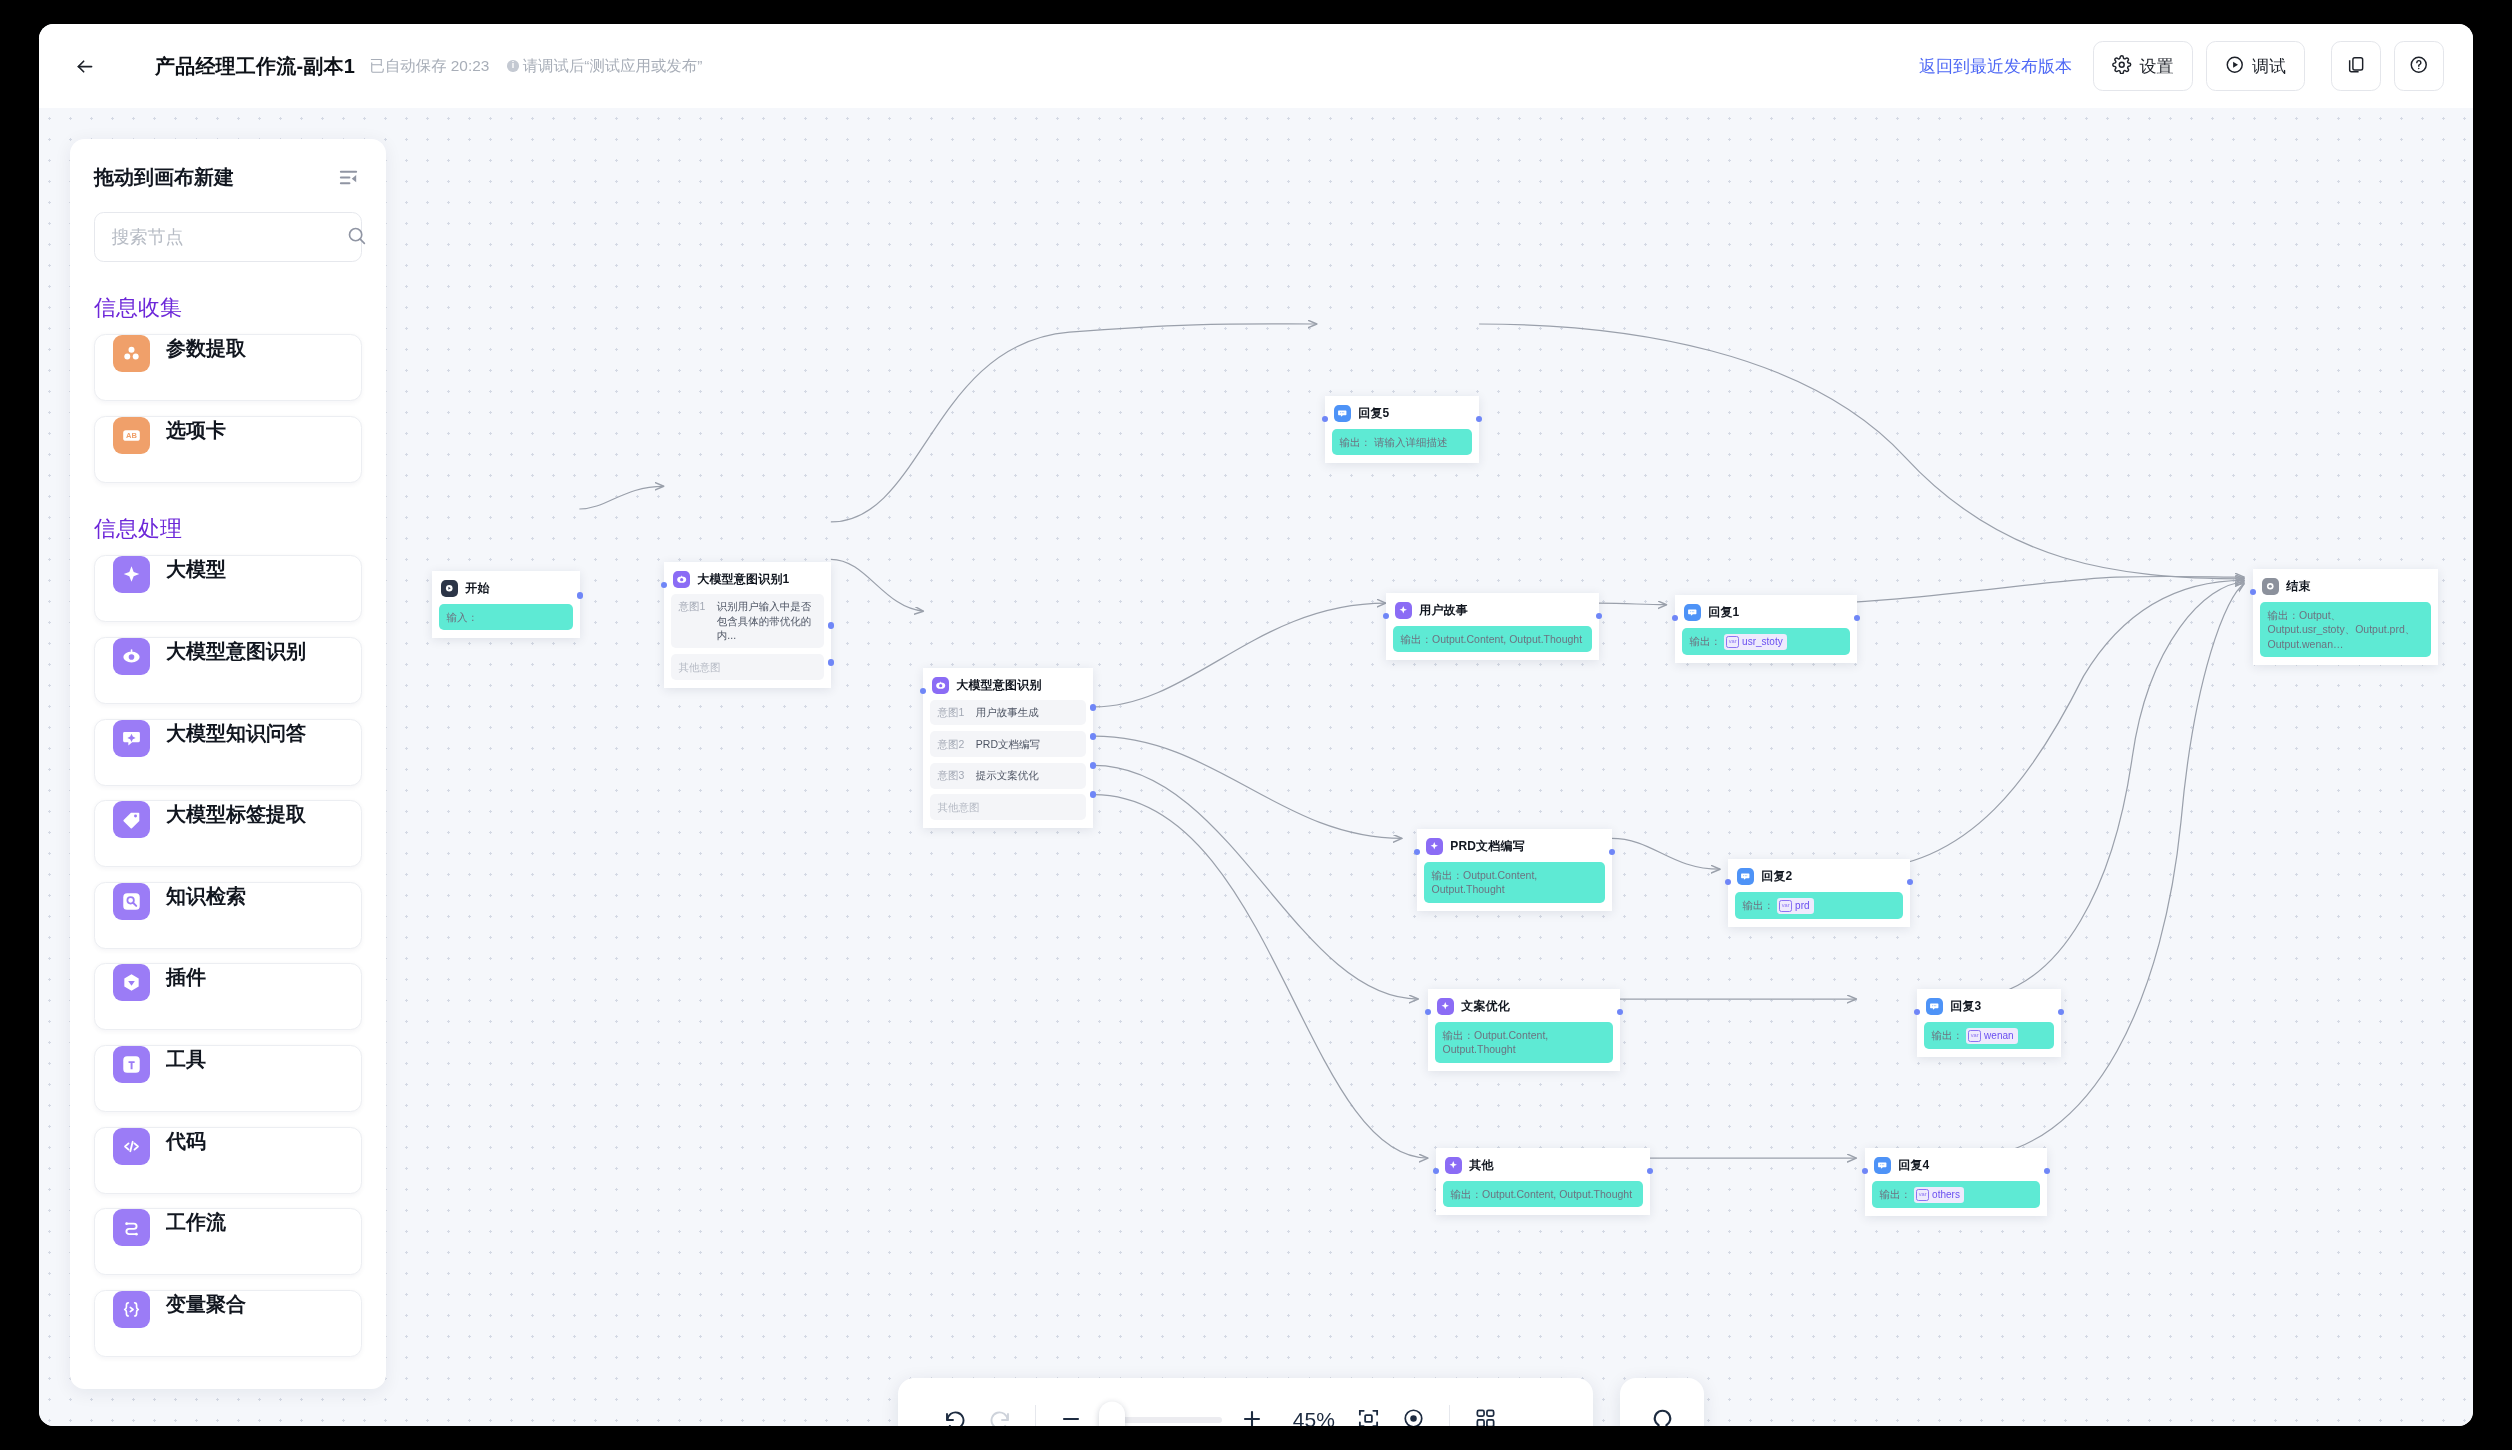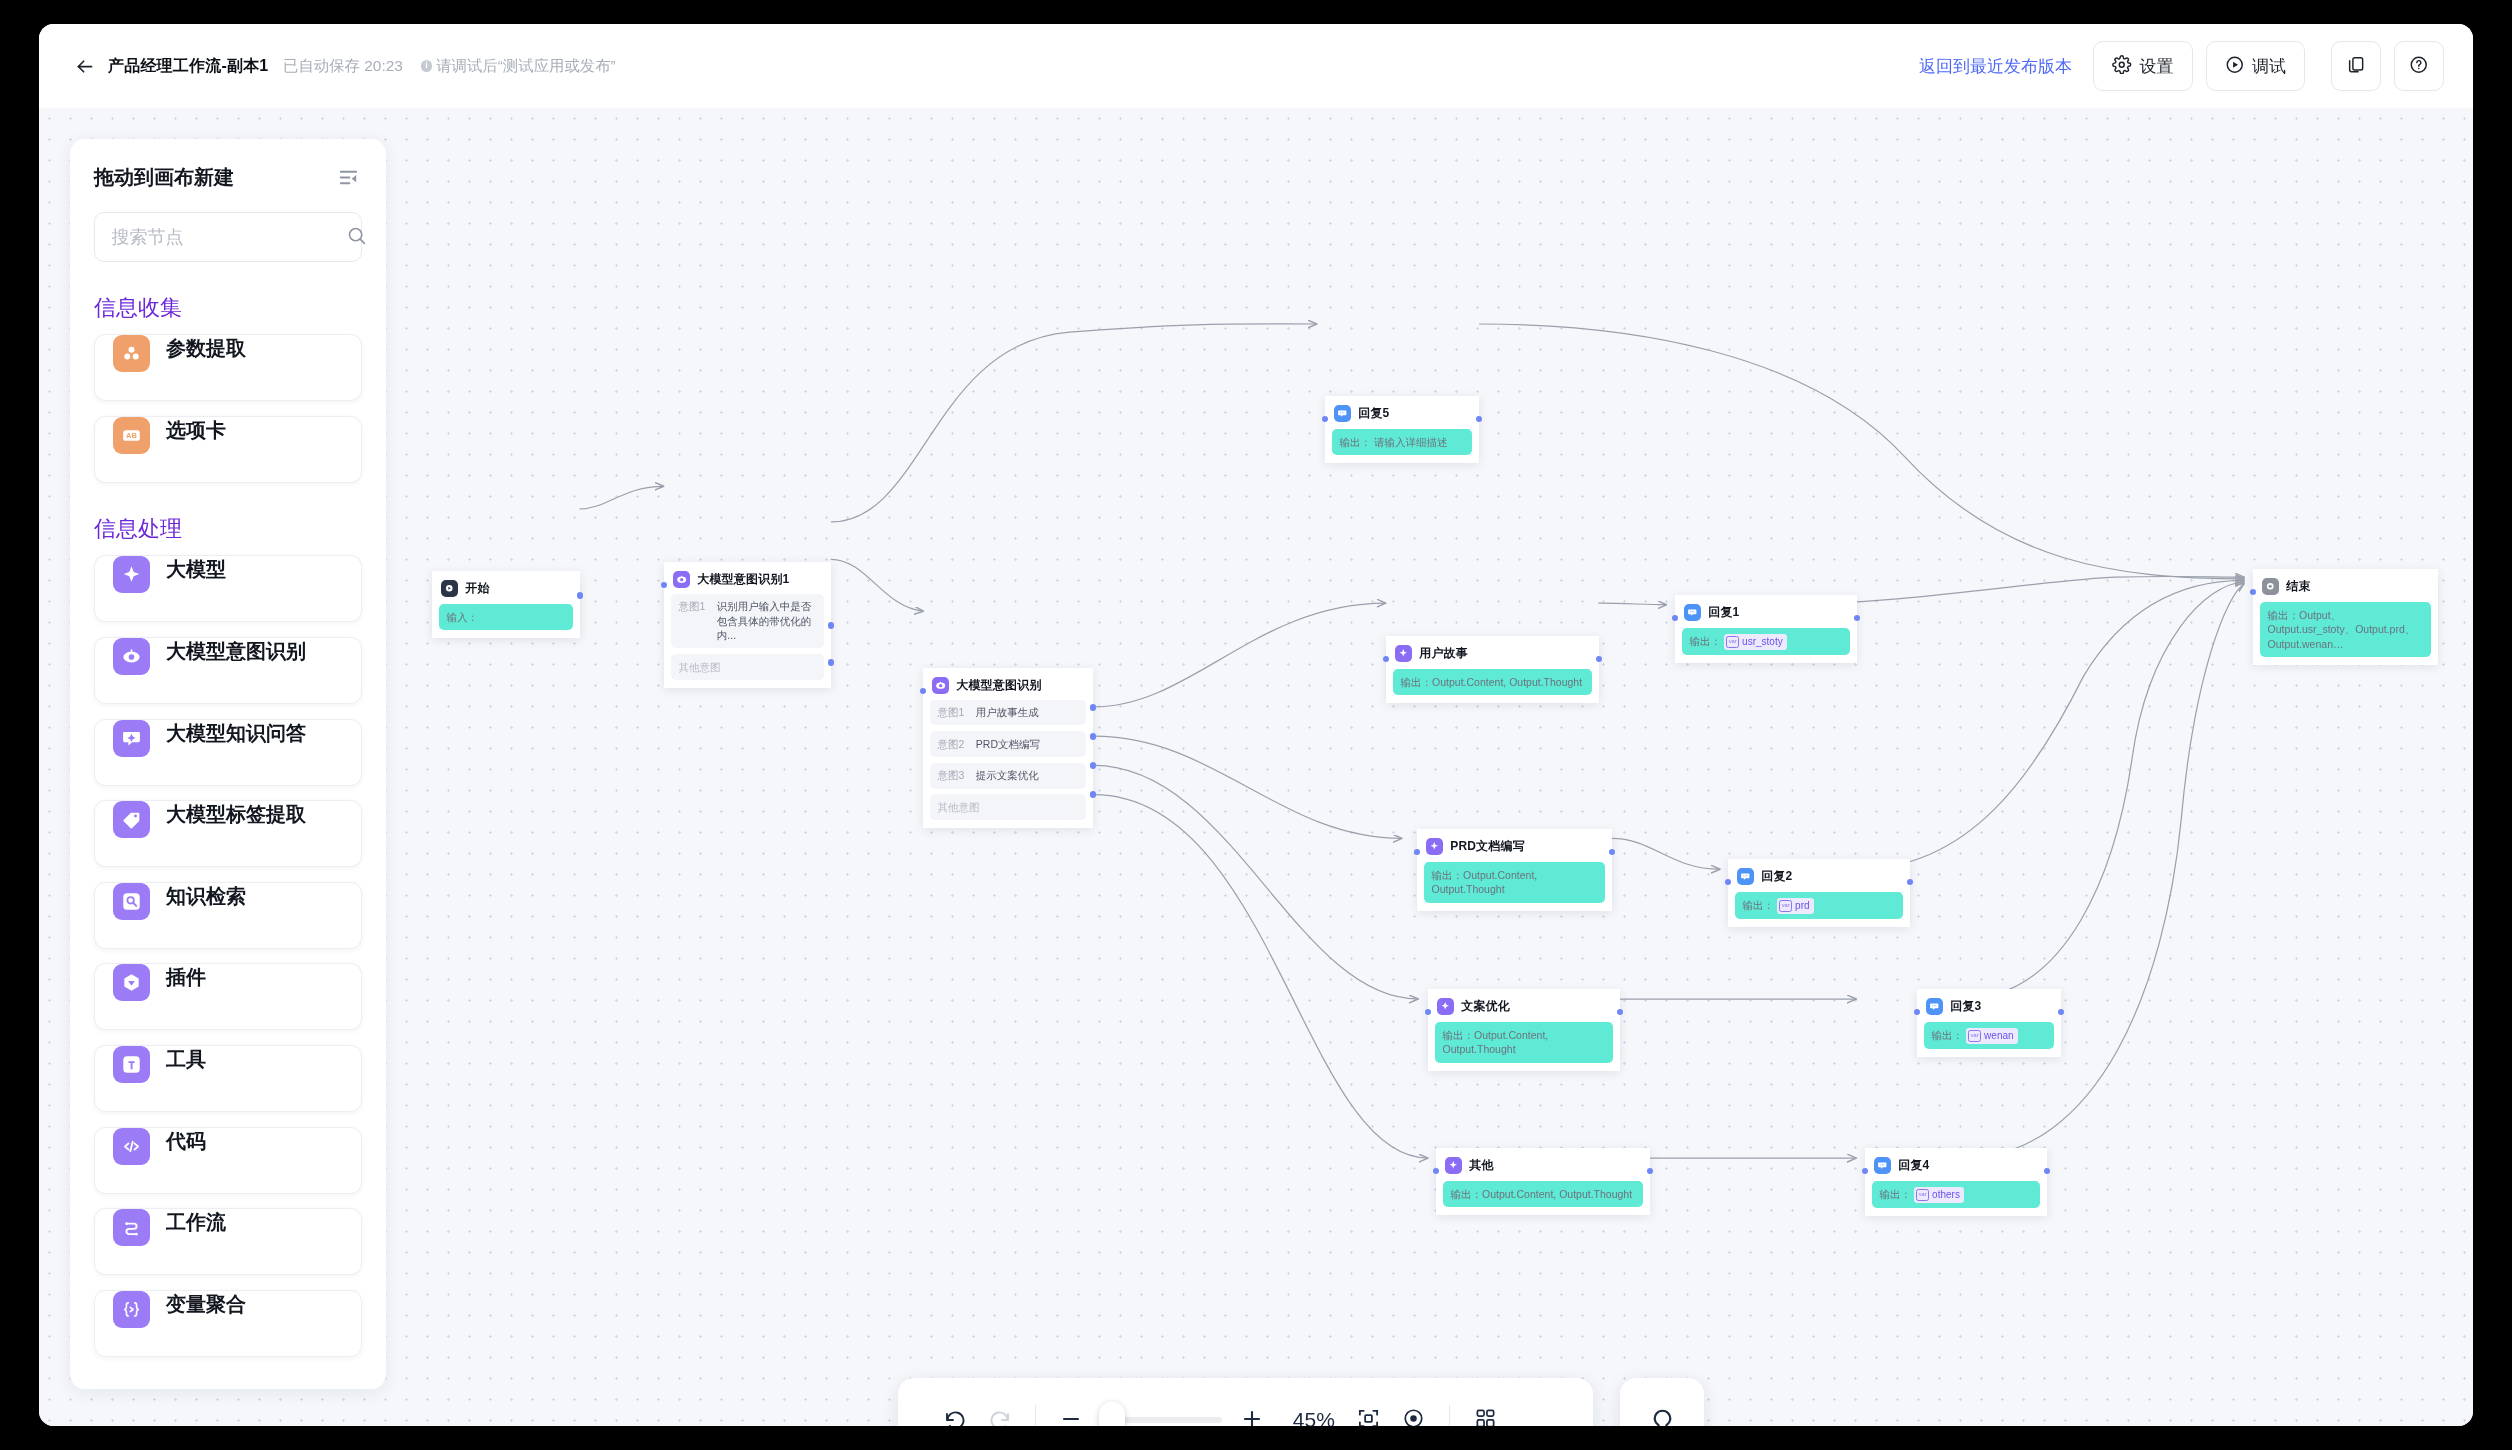--- a/index.html
+++ b/index.html
@@ -18,22 +18,23 @@
     position:absolute;left:0;top:0;width:100%;height:84px;
     background:#ffffff;box-sizing:border-box;
     display:flex;align-items:center;padding:0 29px;
   }
   .hdr-left{display:flex;align-items:center;gap:0;}
   .back-arrow{
     width:32px;height:32px;display:flex;align-items:center;justify-content:center;
     cursor:pointer;color:#1d2129;margin-right:8px;
   }
   .wf-title{
-    font-size:16px;font-weight:bold;color:#0d1117;letter-spacing:0.2px;
+    font-size:20px;font-weight:bold;color:#0d1117;letter-spacing:0.2px;
     white-space:nowrap;
+    margin-left:47px;
   }
   .saved-text{
     font-size:15.4px;color:#a8aeb8;margin-left:14.6px;white-space:nowrap;font-weight:500;
   }
   .hint-wrap{display:flex;align-items:center;margin-left:18px;gap:4px;}
   .hint-dot{
     width:11.4px;height:11.4px;border-radius:50%;background:#c4c9d2;
     display:inline-flex;align-items:center;justify-content:center;
     color:#fff;font-size:9px;line-height:1;font-weight:bold;
   }
@@ -358,21 +359,21 @@
         <span class="node-title">回复5</span>
       </div>
       <div class="node-body">
         <span>输出：</span>
         <span>请输入详细描述</span>
       </div>
       <div class="port l" style="top:19.5px;"></div>
       <div class="port r" style="top:19.5px;"></div>
     </div>
 
-    <div class="node" style="left:1347px;top:485px;width:213px;margin-top:43px;">
+    <div class="node" style="left:1347px;top:485px;width:213px;">
       <div class="node-head">
         <span class="node-ico" style="background:#8b6cf5;">
           <svg width="10.5" height="10.5" viewBox="0 0 24 24">
               <path d="M12 2.5l2.4 6.1 6.1 2.4-6.1 2.4L12 19.5l-2.4-6.1L3.5 11l6.1-2.4z" fill="#fff"></path>
             </svg>
         </span>
         <span class="node-title">用户故事</span>
       </div>
       <div class="node-body">输出：Output.Content, Output.Thought</div>
       <div class="port l" style="top:19.5px;"></div>

